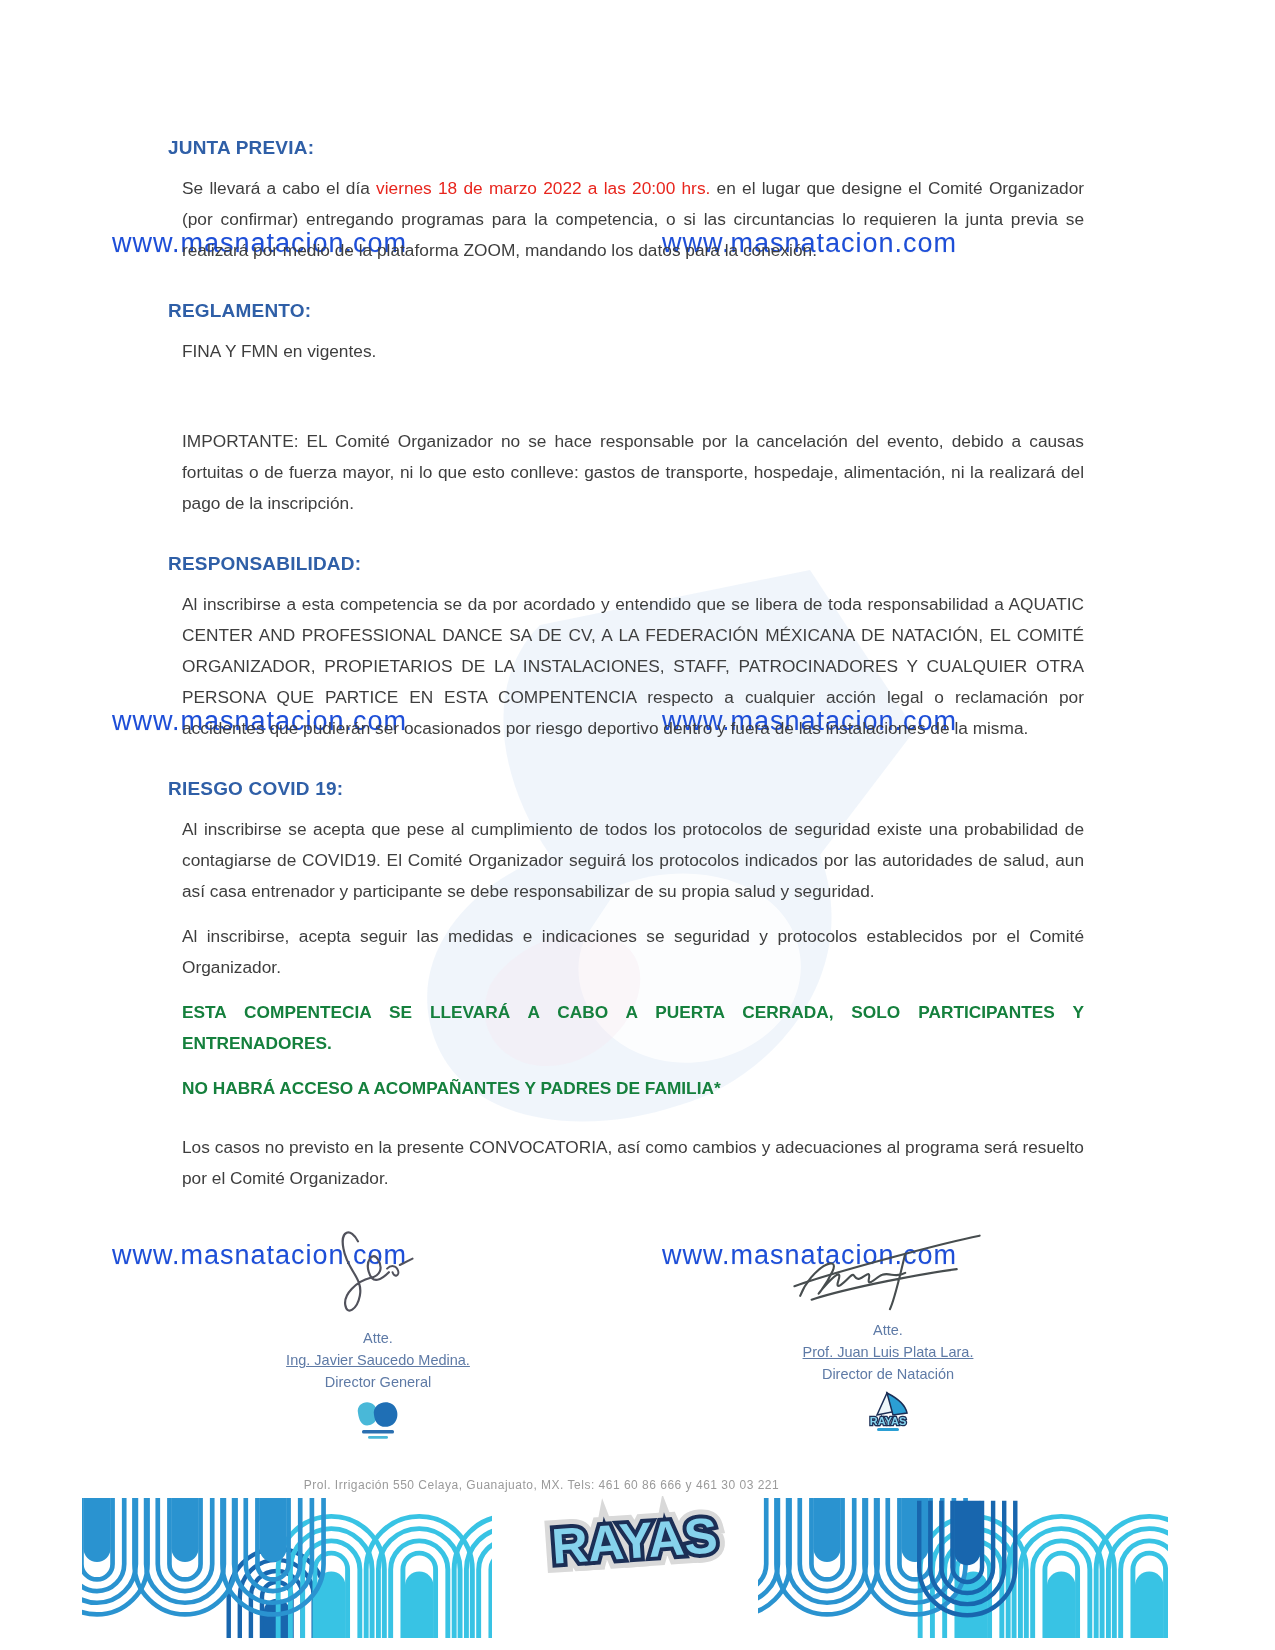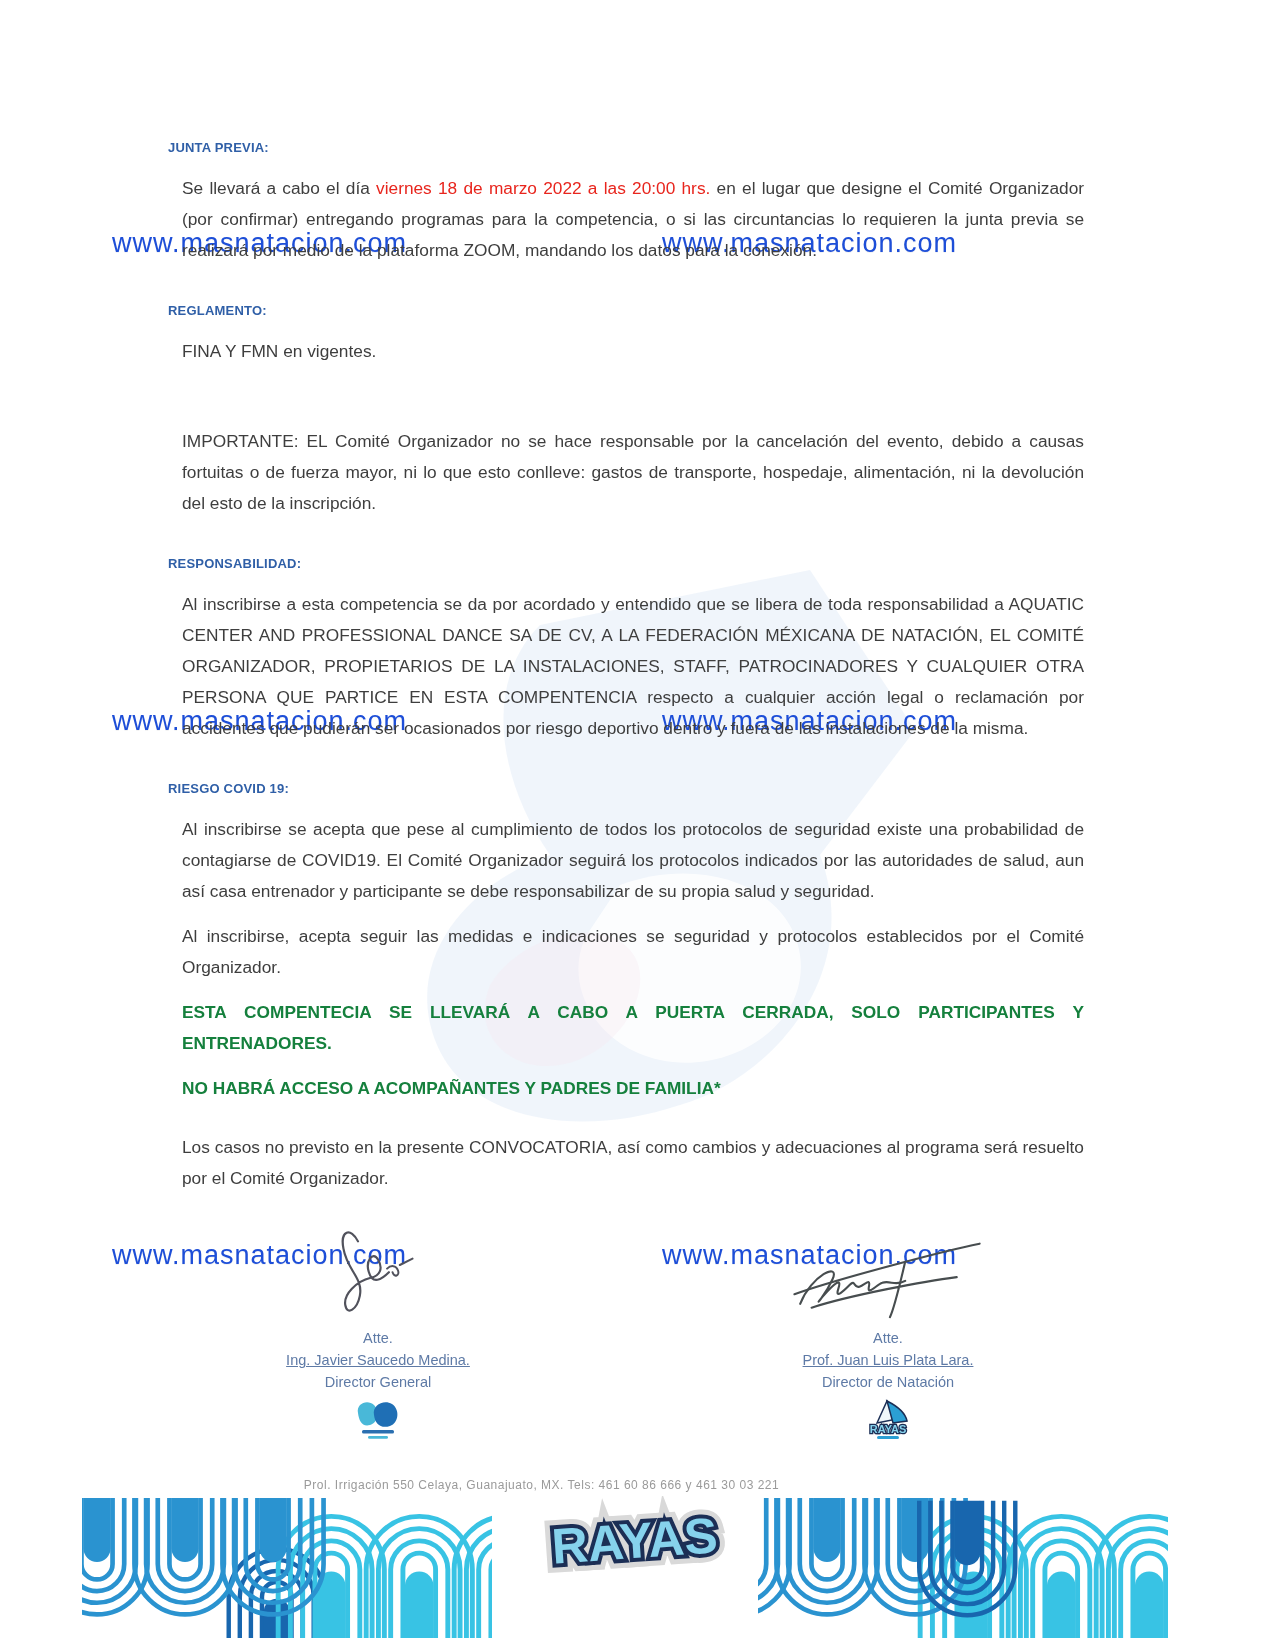--- a/index.html
+++ b/index.html
@@ -19,35 +19,35 @@
     z-index:1;white-space:nowrap;
     user-select:none;
   }
   .ghost-art{position:absolute;left:370px;top:555px;z-index:0;}
   
   .content{
     position:absolute;left:168px;top:136px;width:930px;z-index:2;
     color:#3e3e3e;font-size:17.3px;line-height:31px;
   }
   .sec-heading{
-    color:#2f5fa7;font-weight:bold;font-size:13px;line-height:23px;
+    color:#2f5fa7;font-weight:bold;font-size:19px;line-height:23px;
     margin:0 0 9px 0;letter-spacing:.2px;
   }
   .sec{margin-bottom:33px;}
   .content p{margin:14px;text-align:justify;}
   .content p + p{margin-top:0;}
   .gap-line{height:31px;}
   .red-inline{color:#e8251d;}
   .warning{
     color:#15803d;font-weight:bold;text-align:justify;margin:0;
   }
   
   .sig-row{
     position:absolute;left:168px;top:1225px;width:930px;z-index:2;
-    display:flex;justify-content:space-between;align-items:flex-end;
+    display:flex;justify-content:space-between;
   }
   .sig-col{
     width:420px;display:flex;flex-direction:column;align-items:center;
     color:#5e7aa6;font-size:14.5px;line-height:22px;
   }
   .sig-col .scribble{margin-bottom:2px;}
   .sig-name{text-decoration:underline;}
   .sig-logo{margin-top:4px;}
   
   .footer-address{
@@ -81,21 +81,21 @@
 
     <div class="sec">
       <div class="sec-heading">JUNTA PREVIA:</div>
       <p><span>Se llevará a cabo el día </span><span class="red-inline">viernes 18 de marzo 2022 a las 20:00 hrs.</span><span> en el lugar que designe el Comité Organizador (por confirmar) entregando programas para la competencia, o si las circuntancias lo requieren la junta previa se realizará por medio de la plataforma ZOOM, mandando los datos para la conexión.</span></p>
     </div>
 
     <div class="sec">
       <div class="sec-heading">REGLAMENTO:</div>
       <p>FINA Y FMN en vigentes.</p>
       <div class="gap-line"></div>
-      <p>IMPORTANTE: EL Comité Organizador no se hace responsable por la cancelación del evento, debido a causas fortuitas o de fuerza mayor, ni lo que esto conlleve: gastos de transporte, hospedaje, alimentación, ni la devolución del esto de la inscripción.</p>
+      <p>IMPORTANTE: EL Comité Organizador no se hace responsable por la cancelación del evento, debido a causas fortuitas o de fuerza mayor, ni lo que esto conlleve: gastos de transporte, hospedaje, alimentación, ni la realizará del pago de la inscripción.</p>
     </div>
 
     <div class="sec">
       <div class="sec-heading">RESPONSABILIDAD:</div>
       <p>Al inscribirse a esta competencia se da por acordado y entendido que se libera de toda responsabilidad a AQUATIC CENTER AND PROFESSIONAL DANCE SA DE CV, A LA FEDERACIÓN MÉXICANA DE NATACIÓN, EL COMITÉ ORGANIZADOR, PROPIETARIOS DE LA INSTALACIONES, STAFF, PATROCINADORES Y CUALQUIER OTRA PERSONA QUE PARTICE EN ESTA COMPENTENCIA respecto a cualquier acción legal o reclamación por accidentes que pudierán ser ocasionados por riesgo deportivo dentro y fuera de las instalaciones de la misma.</p>
     </div>
 
     <div class="sec" style="margin-bottom:28px;">
       <div class="sec-heading">RIESGO COVID 19:</div>
       <p>Al inscribirse se acepta que pese al cumplimiento de todos los protocolos de seguridad existe una probabilidad de contagiarse de COVID19. El Comité Organizador seguirá los protocolos indicados por las autoridades de salud, aun así casa entrenador y participante se debe responsabilizar de su propia salud y seguridad.</p>

